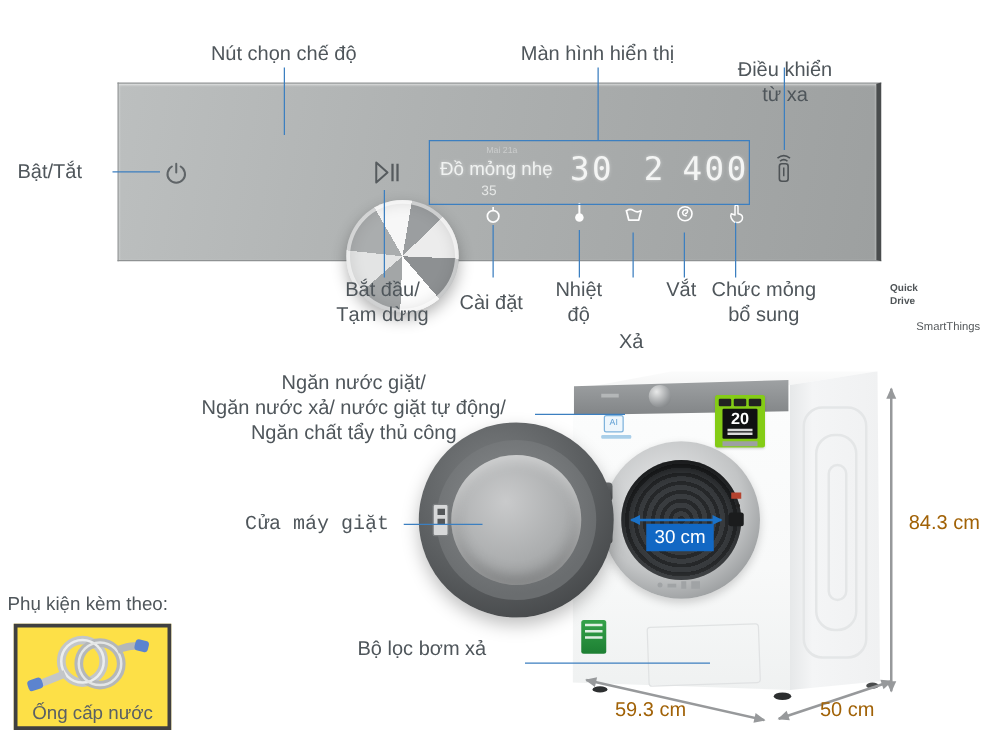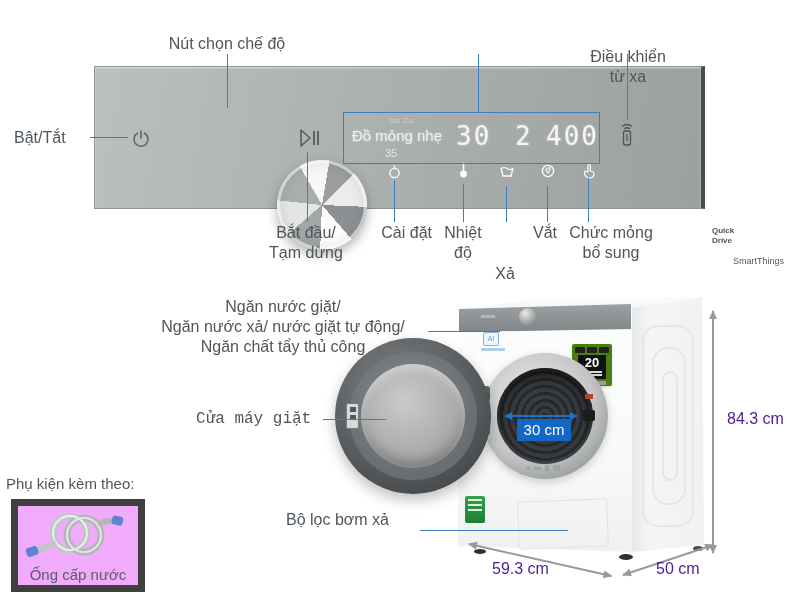--- a/index.html
+++ b/index.html
@@ -1,21 +1,21 @@
 <!DOCTYPE html>
 <html><head>
 <meta charset="utf-8">
 <style>
   html,body{margin:0;padding:0;background:#fff;}
   .stage{position:relative;width:800px;height:600px;background:#ffffff;
          font-family:"Liberation Sans",sans-serif;overflow:hidden;}
   .lbl{position:absolute;color:#4f565b;font-size:16px;line-height:20px;}
   .center{text-align:center;}
   .right{text-align:left;}
-  .dim{position:absolute;color:#4c1d95;font-size:16px;}
+  .dim{position:absolute;color:#a16207;font-size:16px;}
   .bline{position:absolute;background:#3c7fc0;}
   .hl{height:1px;} .vl{width:1px;}
   
   .panel{position:absolute;left:94px;top:66px;width:606px;height:141px;
          background:linear-gradient(100deg,#bcbfbf 0%,#b0b3b3 35%,#a4a7a7 75%,#9da0a0 100%);
          border:1px solid #8f9293;border-right:4px solid #494c4d;box-shadow:inset 0 1px 2px rgba(255,255,255,.6);}
   .knob{position:absolute;left:182px;top:93px;width:90px;height:90px;border-radius:50%;
         background:conic-gradient(from -30deg,#f7f7f7 0 11%,#9b9ea0 11% 21%,#ececec 21% 34%,#8d9092 34% 47%,#fdfdfd 47% 59%,#a3a6a7 59% 72%,#e3e4e4 72% 85%,#aaadae 85% 100%);
         box-shadow:0 5px 12px rgba(0,0,0,.3),inset 0 0 0 3px rgba(255,255,255,.55),inset 0 0 14px rgba(0,0,0,.15);}
   .display-box{position:absolute;left:343px;top:112px;width:255px;height:50px;border:1px solid #3c7fc0;}
@@ -72,21 +72,21 @@
         background:radial-gradient(circle at 40% 32%,#7d8082,#595c5e 55%,#3b3d3f 95%);
         box-shadow:0 6px 14px rgba(0,0,0,.25);}
   .door-ring{position:absolute;left:14px;top:14px;width:128px;height:128px;border-radius:50%;
              background:radial-gradient(circle at 45% 40%,#8a8d8f,#6a6d6f 70%);}
   .door-glass{position:absolute;left:26px;top:26px;width:104px;height:104px;border-radius:50%;
               background:radial-gradient(circle at 42% 36%,#c9cacb,#abadae 55%,#939596 90%);
               box-shadow:inset 0 4px 10px rgba(255,255,255,.5),inset 0 -6px 12px rgba(0,0,0,.25);}
   .door-latch{position:absolute;left:346px;top:403px;width:11px;height:24px;background:#d7d8d9;
               border:1px solid #7b7e80;border-radius:2px;}
   .door-latch i{display:block;width:6px;height:5px;margin:3px auto 2px;background:#55585a;}
-  .sticker{position:absolute;left:572px;top:344px;width:40px;height:42px;background:#4d7c0f;
+  .sticker{position:absolute;left:572px;top:316px;width:40px;height:42px;background:#84cc16;
            border-radius:2px;box-shadow:0 1px 2px rgba(0,0,0,.15);}
   .sticker .row{display:flex;gap:2px;margin:3px 3px 2px;}
   .sticker .row i{display:block;height:6px;background:#222;flex:1;border-radius:1px;}
   .badge20{margin:0 6px;width:28px;height:24px;background:#101112;color:#fff;text-align:center;
            font-size:13px;font-weight:bold;line-height:16px;border-radius:1px;}
   .badge20 i{display:block;width:20px;height:2px;background:rgba(255,255,255,.85);margin:0 auto 1px;}
   .sticker .bar{margin:2px 6px 0;height:4px;background:#9da0a2;}
   .ai-logo{position:absolute;left:483px;top:332px;width:14px;height:12px;border:1px solid #7fb3dc;
            border-radius:2px;color:#5f9fd4;font-size:7px;text-align:center;line-height:12px;background:#eef6fc;}
   .ai-sub{position:absolute;left:481px;top:348px;width:24px;height:3px;background:#aacfe9;border-radius:1px;}
@@ -95,21 +95,21 @@
   .energy{position:absolute;left:465px;top:496px;width:20px;height:27px;
           background:linear-gradient(180deg,#35a249,#1d7f33);border-radius:2px;}
   .energy i{display:block;height:2px;background:rgba(255,255,255,.85);margin:3px 3px 0;}
   .filter-door{position:absolute;left:518px;top:500px;width:88px;height:46px;border:1px solid #e0e2e3;
                border-radius:3px;transform:rotate(-2deg);}
   .foot{position:absolute;background:#2d2f30;border-radius:50%;}
   .red-tag{position:absolute;left:585px;top:394px;width:8px;height:5px;background:#b5432f;}
   .dot{position:absolute;left:589px;top:403px;width:3px;height:3px;background:#222;border-radius:50%;}
   .sq-btn{position:absolute;left:583px;top:410px;width:12px;height:11px;background:#1b1c1d;border-radius:2px;}
   
-  .acc-box{position:absolute;left:11px;top:499px;width:120px;height:79px;border:7px solid #404040;background:#f0abfc;}
+  .acc-box{position:absolute;left:11px;top:499px;width:120px;height:79px;border:3px solid #404040;background:#fde047;}
   .acc-label{position:absolute;left:0;bottom:2px;width:100%;text-align:center;color:#5a6065;font-size:15px;}
 </style>
 </head>
 <body>
 
 <div class="stage">
 
   <div class="panel">
 
     <svg class="picon" style="left:36px;top:62px;" width="20" height="20" viewBox="0 0 20 20">
@@ -166,40 +166,41 @@
   </div>
 
   <div class="display-box"></div>
 
   <div class="lbl right" style="left:14px;top:128px;width:72px;">Bật/Tắt</div>
   <div class="bline hl" style="left:90px;top:137px;width:38px;"></div>
 
   <div class="lbl center" style="left:147px;top:34px;width:160px;">Nút chọn chế độ</div>
   <div class="bline vl" style="left:227px;top:54px;height:54px;"></div>
 
+  <div class="lbl center" style="left:398px;top:34px;width:160px;">Màn hình hiển thị</div>
   <div class="bline vl" style="left:478px;top:54px;height:58px;"></div>
 
   <div class="lbl center" style="left:568px;top:10px;width:120px;margin-top:37px;">
     <div>Điều khiển</div>
     <div>từ xa</div>
   </div>
   <div class="bline vl" style="left:627px;top:54px;height:66px;"></div>
 
   <div class="bline vl" style="left:307px;top:152px;height:70px;"></div>
   <div class="bline vl" style="left:394px;top:180px;height:42px;"></div>
   <div class="bline vl" style="left:463px;top:184px;height:38px;"></div>
   <div class="bline vl" style="left:506px;top:186px;height:36px;"></div>
   <div class="bline vl" style="left:547px;top:186px;height:36px;"></div>
   <div class="bline vl" style="left:588px;top:178px;height:44px;"></div>
 
   <div class="lbl center" style="left:253px;top:223px;width:106px;">
     <div>Bắt đầu/</div>
     <div>Tạm dừng</div>
   </div>
-  <div class="lbl center" style="left:354px;top:223px;width:78px;text-align:right;">Cài đặt</div>
+  <div class="lbl center" style="left:354px;top:233px;width:78px;">Cài đặt</div>
   <div class="lbl center" style="left:432px;top:223px;width:62px;">
     <div>Nhiệt</div>
     <div>độ</div>
   </div>
   <div class="lbl center" style="left:482px;top:223px;width:46px;margin-top:41px;">Xả</div>
   <div class="lbl center" style="left:522px;top:223px;width:46px;">Vắt</div>
   <div class="lbl center" style="left:562px;top:223px;width:98px;">
     <div>Chức mỏng</div>
     <div>bổ sung</div>
   </div>

